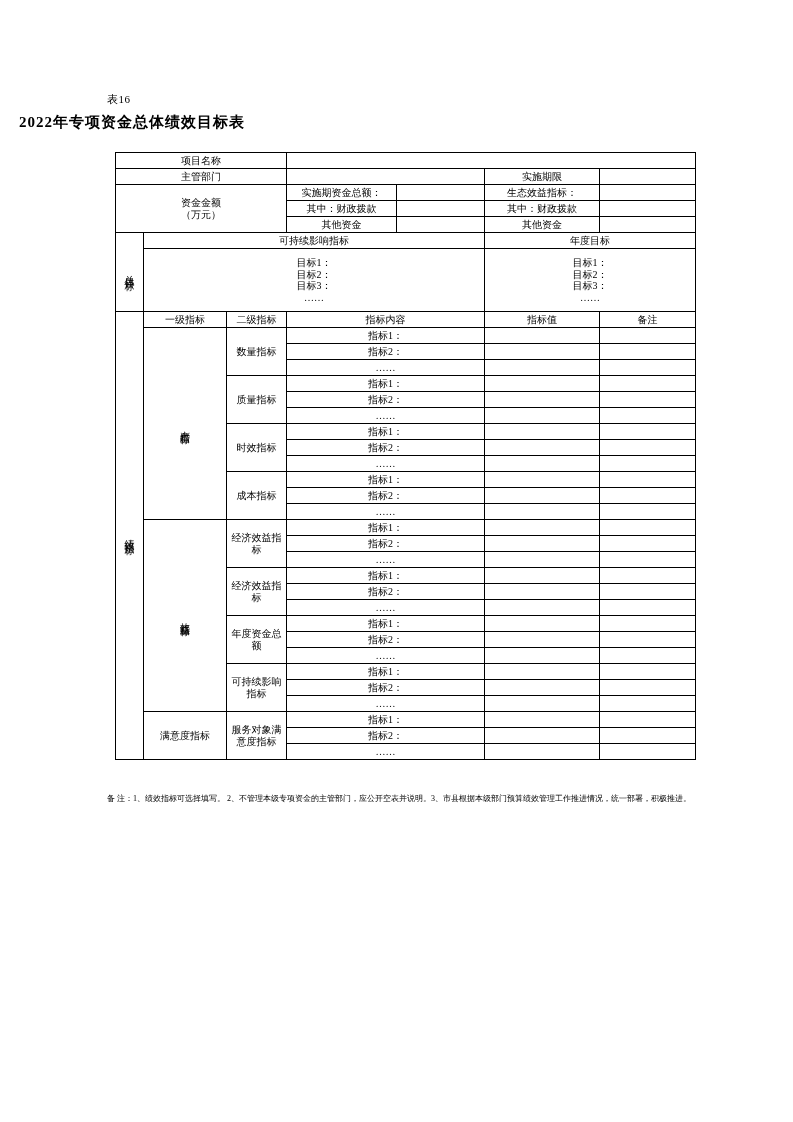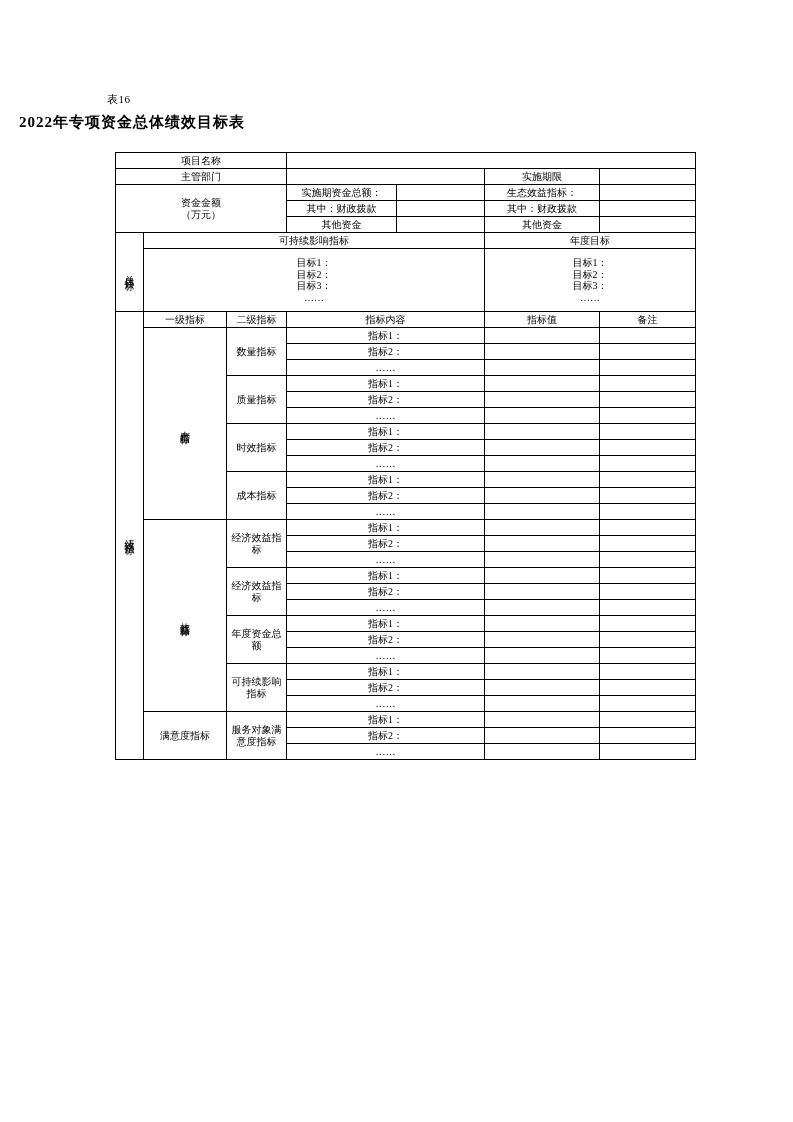--- a/index.html
+++ b/index.html
@@ -341,14 +341,15 @@
       </tr>
       <tr>
         <td colspan="2" class="lft">……</td>
         <td class="blank"></td>
         <td class="blank"></td>
       </tr>
 
     </tbody>
   </table>
 
+  <div class="notes">备 注：1、绩效指标可选择填写。 2、不管理本级专项资金的主管部门，应公开空表并说明。3、市县根据本级部门预算绩效管理工作推进情况，统一部署，积极推进。</div>
 
 </div>
 
 </body></html>

